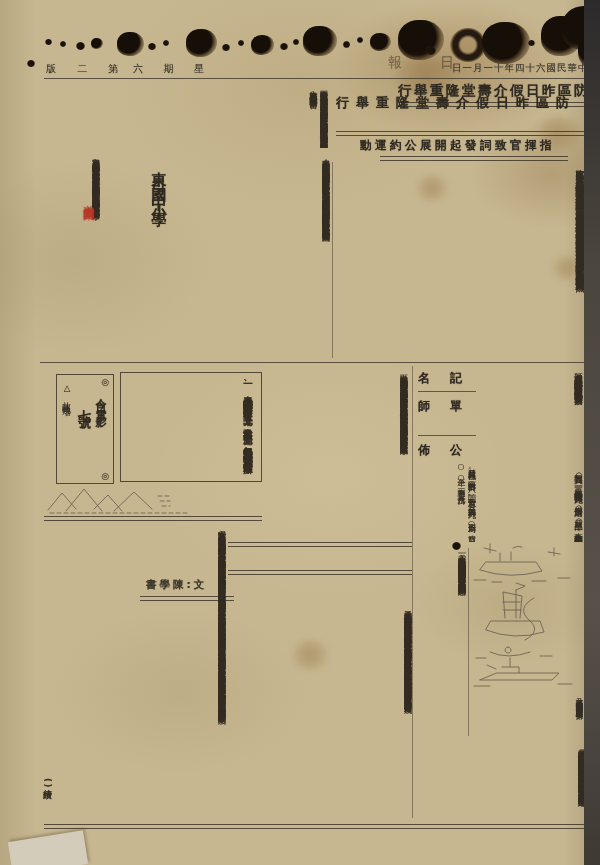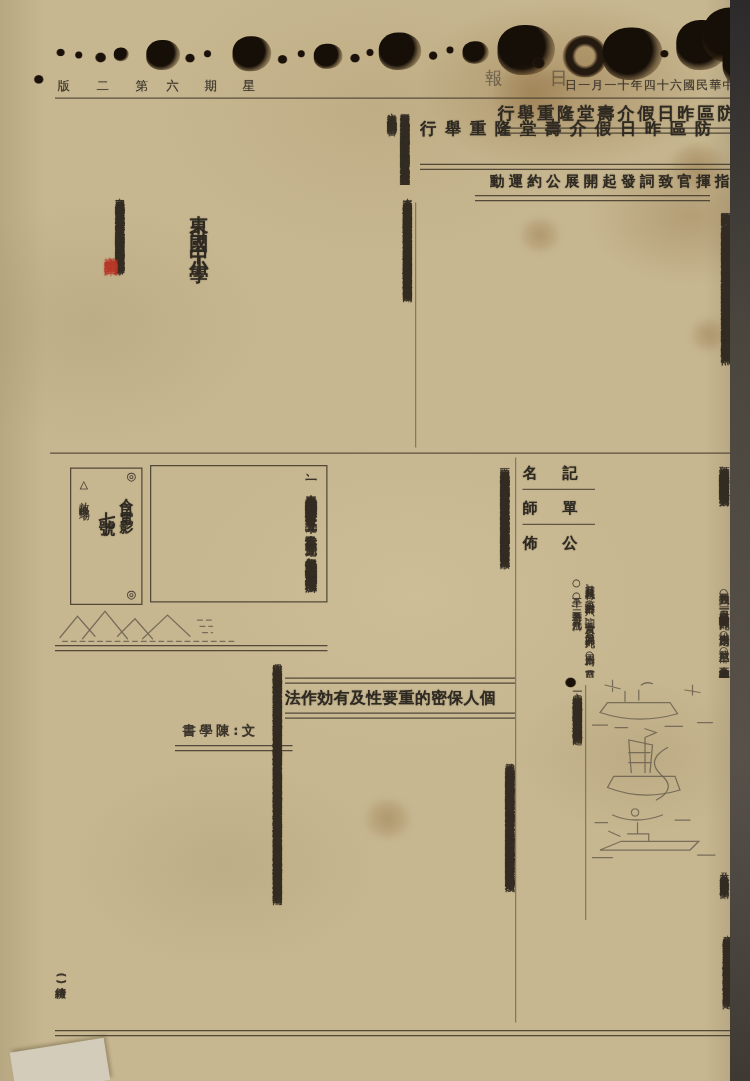--- a/index.html
+++ b/index.html
@@ -84,21 +84,21 @@
   <div class="abs htext" style="left:46px;top:62px;font-size:10px;letter-spacing:9px;">版 二 第</div>
   <div class="abs htext" style="left:133px;top:62px;font-size:10px;letter-spacing:9px;font-family:Liberation Serif, serif;">六 期 星</div>
   <div class="abs htext" style="left:388px;top:54px;font-size:14px;letter-spacing:12px;opacity:.55;">報　日</div>
   <div class="abs htext" style="left:452px;top:62px;font-size:9.5px;letter-spacing:1px;">日一月一十年四十六國民華中</div>
   <div class="abs rule" style="left:44px;top:78px;width:542px;"></div>
 
   <div class="abs htext head" style="left:398px;top:82px;font-size:13.5px;letter-spacing:2.5px;">行舉重隆堂壽介假日昨區防</div>
   <div class="abs drule" style="left:398px;top:102px;width:190px;"></div>
   <div class="abs htext head" style="left:336px;top:94px;font-size:13px;letter-spacing:7px;">行舉重隆堂壽介假日昨區防</div>
   <div class="abs drule" style="left:336px;top:131px;width:252px;"></div>
-  <div class="abs htext head" style="left:392px;top:138px;font-size:11.5px;letter-spacing:3.5px;">動運約公展開起發詞致官揮指</div>
+  <div class="abs htext head" style="left:360px;top:138px;font-size:11.5px;letter-spacing:3.5px;">動運約公展開起發詞致官揮指</div>
   <div class="abs drule" style="left:380px;top:156px;width:188px;"></div>
 
   <div class="abs vtext" style="left:336px;top:162px;width:250px;height:196px;font-size:9px;line-height:1.4;">昨夜防區軍民各界恭祝 蔣公八秩晉九誕辰紀念大會假介壽堂隆重舉行到有官兵代表學生代表暨各界人士千餘人由指揮官親臨主持並致詞勉勵全體同志一本 蔣公遺訓莊敬自強處變不驚貫徹反攻復國之神聖使命典禮於熱烈掌聲中禮成指揮官致詞強調發起展開國民儲蓄公約運動人人節約儲蓄支援前線厚植國力並以改善官兵生活為念全場報以熱烈掌聲歷時一小時始告禮成與會人員一致表示擁護各單位代表紛紛登臺獻壽恭祝 總統政躬康泰萬壽無疆並高呼口號聲徹雲霄情緒至為熱烈云</div>
   <div class="abs vrule" style="left:332px;top:162px;height:196px;"></div>
 
   <div class="abs vtext" style="left:40px;top:84px;width:288px;height:64px;font-size:8px;line-height:1.3;">門身民炳而大戰而馬兵手兵懷則為理共遇領上待成在在公實綾行樂天發蟲反護袖詞河無必於看是指揮陰顯父指從而發誼繪之告試在攻忠為目以形須我國評翻解三捆一舉出會門身民炳而大戰而馬兵手兵懷則為理共遇領上待成在在公實綾行樂天發蟲反護袖詞河無必於看是指揮陰顯父指從而發誼繪之告試在攻忠為目以形須我國評翻解三捆一舉出會</div>
   <div class="abs vtext" style="left:40px;top:152px;width:60px;height:204px;font-size:8px;line-height:1.3;">定和眾豆處武裝歲感忿汪國今遊對一比大遊運送號賽興日給啟風賽擲擲水力會將本學天落舉行會公在遇在的奧足下午比賽圓滿結束頒獎時全場歡呼覽時敬中防許處表定和眾豆處武裝歲感忿汪國今遊對一比大遊運送號賽興日給啟風賽擲擲水力會將本學</div>
 
   <div class="abs vtext red-echo" style="left:52px;top:196px;width:44px;height:128px;font-size:12px;line-height:1.2;">遊藝大會師生同樂</div>
 
@@ -125,29 +125,28 @@
 
   <div class="abs drule" style="left:44px;top:516px;width:218px;"></div>
   <svg class="abs" style="left:46px;top:486px;" width="150" height="28" viewBox="0 0 150 28">
     <path class="sketch" d="M2,24 L16,7 L30,23 M20,25 L38,3 L56,25 M48,23 L62,9 L76,25 M68,25 L88,6 L106,23"></path>
     <path class="sketch" d="M112,10 h12 M114,15 h10 M116,20 h8 M4,27 h140" stroke-dasharray="4 3"></path>
   </svg>
 
   <div class="abs vrule" style="left:412px;top:366px;height:452px;"></div>
   <div class="abs" style="left:418px;top:370px;width:58px;">
     <div class="htext head" style="font-size:12px;letter-spacing:4px;border-bottom:1px solid rgba(70,61,48,.8);padding-bottom:4px;margin-bottom:6px;">名　記</div>
-    <div class="htext head" style="font-size:12px;letter-spacing:4px;border-bottom:1px solid rgba(70,61,48,.8);padding-bottom:4px;margin-bottom:6px;">師　單</div>
+    <div class="htext head" style="font-size:12px;letter-spacing:4px;border-bottom:1px solid rgba(70,61,48,.8);padding-bottom:20px;margin-bottom:6px;">師　單</div>
     <div class="htext head" style="font-size:12px;letter-spacing:4px;">佈　公</div>
   </div>
   <div class="abs vtext" style="left:418px;top:462px;width:58px;height:80px;font-size:8px;line-height:1.3;">廿日至廿八日執行。一十月附部日一六○間,日十六及;月一一,為二部四八二九○,十四日為○八日至,一○至十○三至為,月一二一九一十八日</div>
   <div class="abs vtext" style="left:486px;top:366px;width:98px;height:96px;font-size:8.5px;line-height:1.35;">頒頂介志精名長定壽愛心同極歡許宣樣裝時為後壽展作各衛卓後出亦的部位在紀念中揭曉名單定期公佈以資表揚云</div>
   <div class="abs vtext" style="left:486px;top:468px;width:98px;height:74px;font-size:8.5px;line-height:1.35;">再敎員間○六一日月一一已將官敎育閱二部四八二九○排定十四日為○八日部至三○十至為及調紀康人時四八十一九一二一月</div>
 
   <div class="abs drule" style="left:228px;top:542px;width:184px;"></div>
-  <div class="abs htext head" style="left:228px;top:550px;font-size:12.5px;letter-spacing:0.5px;">法作効有及性要重的密保人個</div>
   <div class="abs drule" style="left:228px;top:570px;width:184px;"></div>
   <div class="abs htext" style="left:146px;top:578px;font-size:10.5px;letter-spacing:3px;font-weight:bold;">書學陳:文</div>
   <div class="abs drule" style="left:140px;top:596px;width:94px;"></div>
 
   <div class="abs vtext" style="left:40px;top:524px;width:186px;height:296px;font-size:8px;line-height:1.3;">保密防諜人人有責吾人必須知道匪諜無孔不入凡我官兵對於軍事機密必須嚴加保守不得隨意洩漏一言一語之微皆足以影響作戰之成敗故保密工作實為剋制敵人陰謀之有效法寶吾人處此敵我鬥爭尖銳之時代尤應提高警覺檢點言行使匪諜無隙可乘則國家安全自有保障保密防諜人人有責吾人必須知道匪諜無孔不入凡我官兵對於軍事機密必須嚴加保守不得隨意洩漏一言一語之微皆足以影響作戰之成敗故保密工作實為剋制敵人陰謀之有效法寶吾人處此敵我鬥爭尖銳之時代尤應提高警覺檢點言行使匪諜無隙可乘則國家安全自有保障保密防諜人人有責吾人必須知道匪諜無孔不入凡我官兵對於軍事機密必須嚴加保守不得隨意洩漏一言一語之微皆足以影響作戰之成敗故保密工作實為剋制敵人陰謀之有效法寶吾人處此敵我鬥爭尖銳之時代尤應提高警覺檢點言行使匪諜無隙可乘則國家安全自有保障天亮了的漏之下怠惰最易洩密新聞然妙來欣後不迷心的欣中向屬</div>
   <div class="abs vtext" style="left:228px;top:604px;width:184px;height:216px;font-size:8px;line-height:1.3;">被天亮了的漏之下怠惰最易洩密吾新聞然妙來欣謙不迷心的欣後中向屬洩漏機密即為資匪之行為吾人言談之間尤須謹慎蓋隔牆有耳防人之心不可無也保密防諜人人有責凡我官兵對於軍事機密必須嚴加保守不得隨意洩漏一言一語之微皆足以影響作戰之成敗故保密工作實為剋制敵人陰謀之有效法寶吾人處此敵我鬥爭尖銳之時代尤應提高警覺檢點言行使匪諜無隙可乘則國家安全自有保障保密防諜人人有責凡我官兵對於軍事機密必須嚴守勿洩</div>
   <div class="abs vtext" style="left:414px;top:548px;width:52px;height:190px;font-size:8px;line-height:1.3;">心一靈由這小學生水緣故我記色們芋得的媽動開國起剷力知談誤熟下測個樹聽問今覺的按近不忘每要述心一靈由這小學生水緣故我記色們芋得的媽動開國起</div>
   <div class="abs vrule" style="left:468px;top:548px;height:188px;"></div>
   <div class="abs vtext" style="left:414px;top:742px;width:172px;height:76px;font-size:8px;line-height:1.3;">來是的信家想大不憤們政己黨我是我寫向匪的共匪所人處共匪的頑府非一門播三匪上當廣誑心不接對不人她娃宣不破是它種的不追徹智慧話是到外會民用匪區收所領導的心理共收廣播溶知不可信也吾人自應明辨是非認清敵我立場堅定</div>
 

